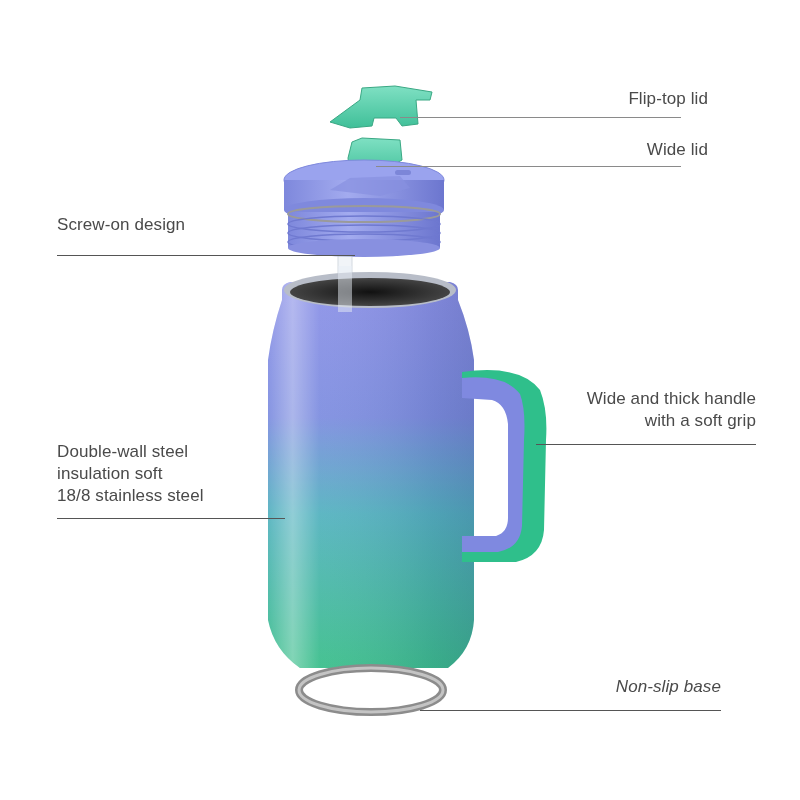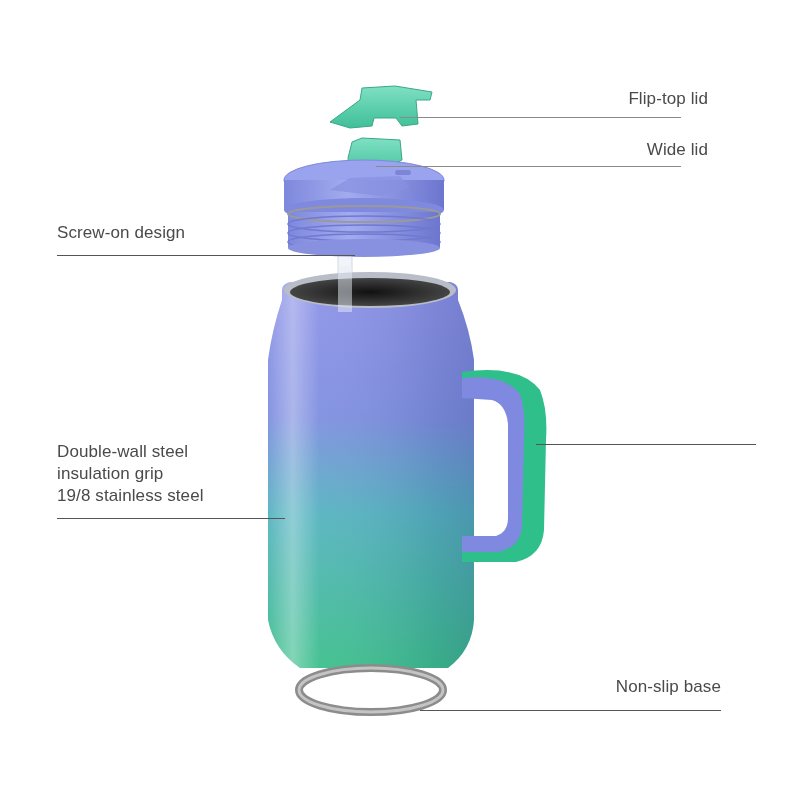--- a/index.html
+++ b/index.html
@@ -90,32 +90,36 @@
   <div class="label right" style="left:520px; top:88px; width:188px;">
     <span class="line">Flip-top lid</span>
   </div>
   <div class="leader light" style="left:400px; top:117px; width:281px;"></div>
 
   <div class="label right" style="left:520px; top:139px; width:188px;">
     <span class="line">Wide lid</span>
   </div>
   <div class="leader light" style="left:376px; top:166px; width:305px;"></div>
 
-  <div class="label" style="left:57px; top:222px; width:220px;">
+  <div class="label" style="left:57px; top:214px; width:220px;">
     <span class="line">Screw-on design</span>
   </div>
   <div class="leader" style="left:57px; top:255px; width:298px;"></div>
 
+  <div class="label right" style="left:540px; top:388px; width:216px;">
+    <span class="line">Wide and thick handle</span>
+    <span class="line">with a soft grip</span>
+  </div>
   <div class="leader" style="left:536px; top:444px; width:220px;"></div>
 
   <div class="label" style="left:57px; top:441px; width:220px;">
     <span class="line">Double-wall steel</span>
-    <span class="line">insulation grip</span>
-    <span class="line">19/8 stainless steel</span>
+    <span class="line">insulation soft</span>
+    <span class="line">18/8 stainless steel</span>
   </div>
   <div class="leader" style="left:57px; top:518px; width:228px;"></div>
 
-  <div class="label right" style="left:540px; top:676px; width:181px;">
+  <div class="label right" style="left:540px; top:676px; width:181px;font-style:italic;">
     <span class="line">Non-slip base</span>
   </div>
   <div class="leader" style="left:420px; top:710px; width:301px;"></div>
 
 </div>
 
 </body></html>

